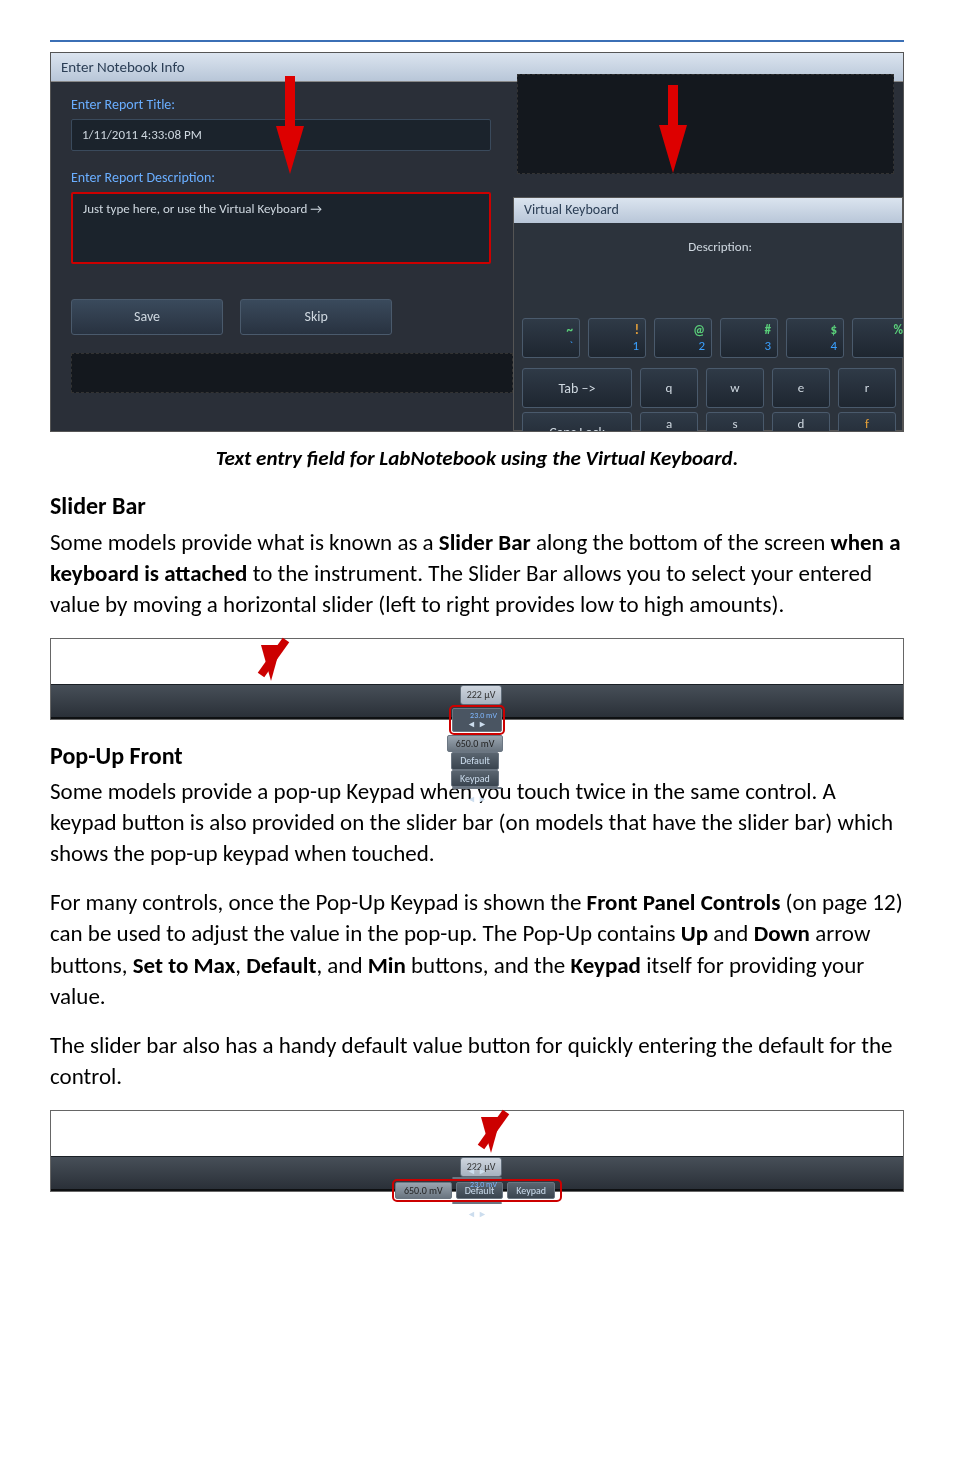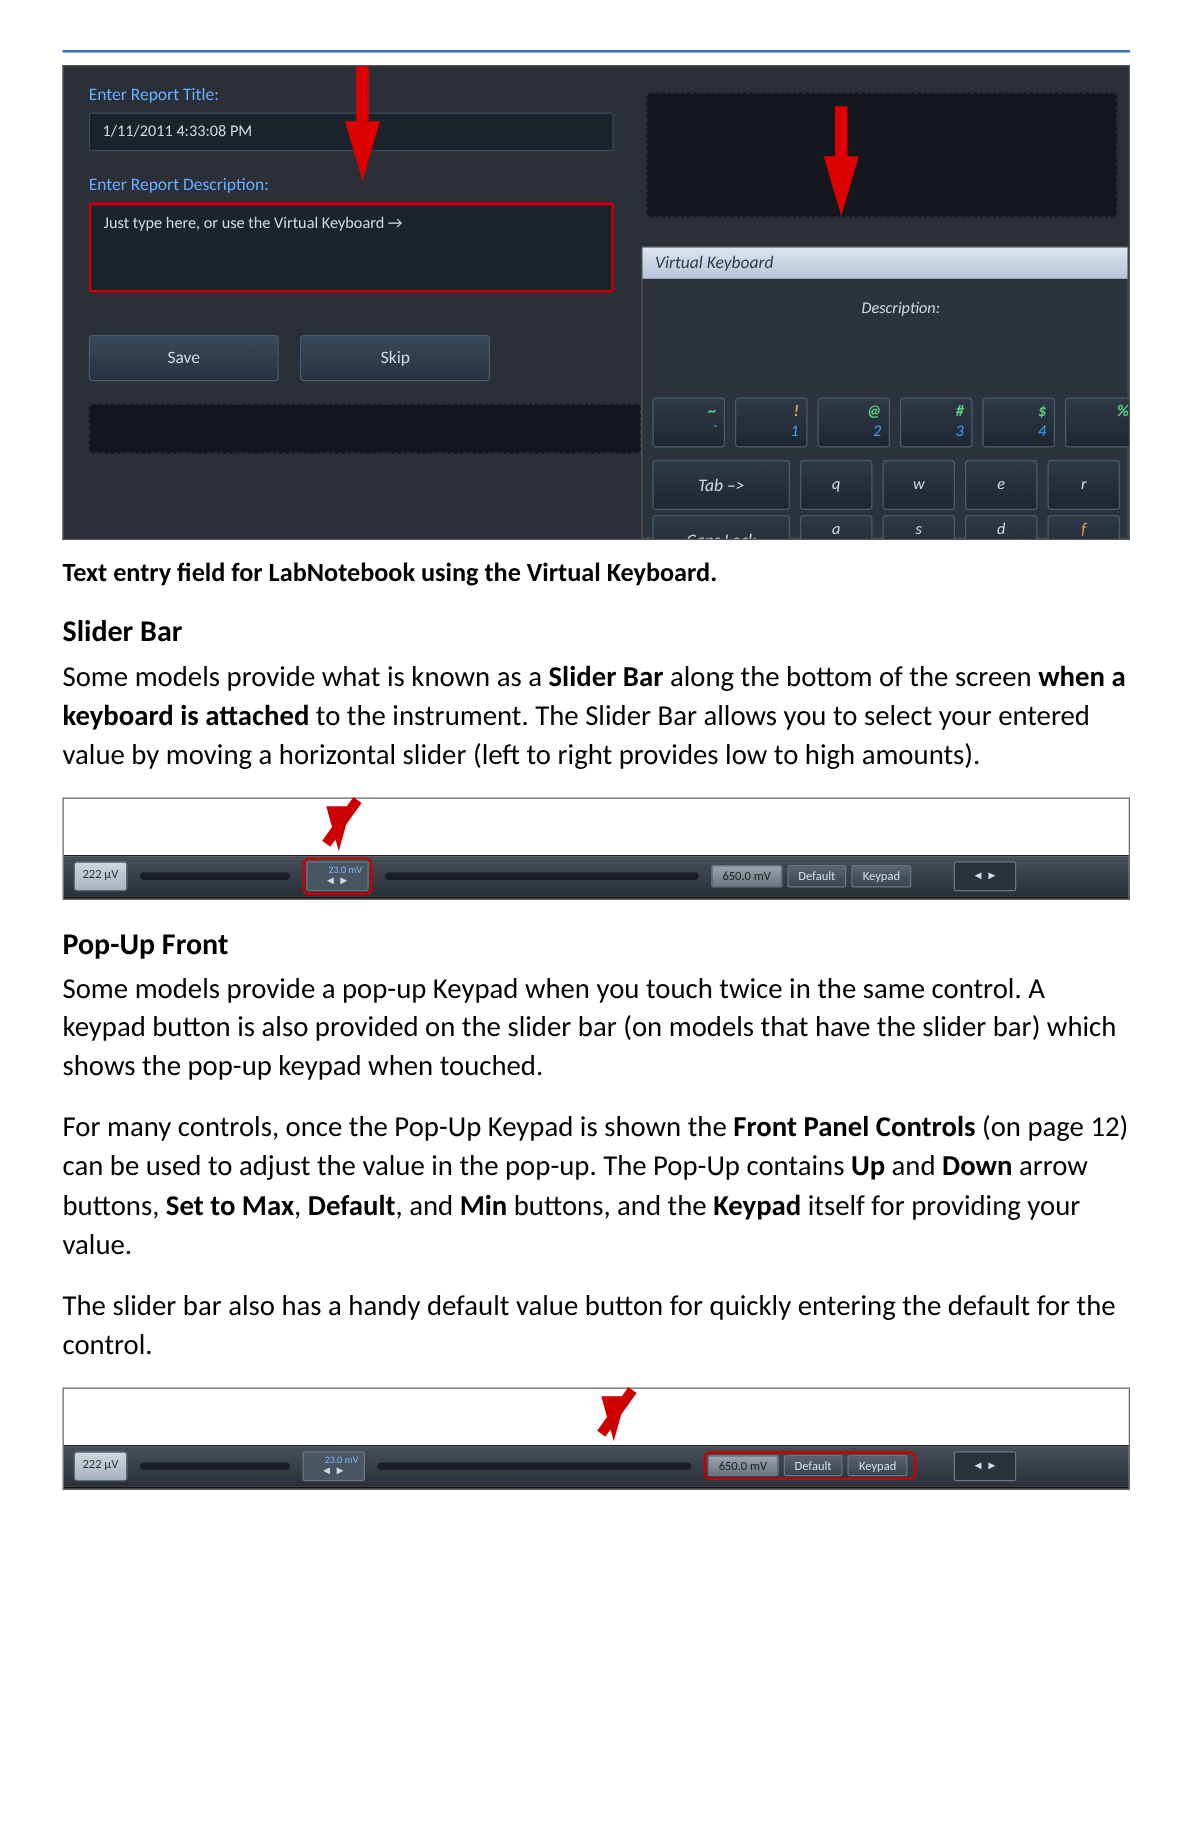--- a/index.html
+++ b/index.html
@@ -65,21 +65,20 @@
     text-align:center;
     padding:8px 0;
     width:150px;
     margin-right:12px;
   }
   .vk-panel {
     position:absolute;
     left:462px; top:144px; right:0; bottom:0;
     background:#2c333c;
     border:1px solid #555;
-    font-style:italic;
   }
   .vk-title {
     background: linear-gradient(#dbe4ef,#b8c6d8);
     color:#2b3e55;
     font-size:14px;
     padding:3px 10px;
   }
   .vk-desc {
     position:absolute;
     right:150px;
@@ -109,20 +108,22 @@
   .key .bot { position:absolute; bottom:2px; right:6px; color:#3aa0ff; }
   .key.wide { width:110px; text-align:center; line-height:40px; font-size:14px; }
   .vk-artifact-box {
     position:absolute; top:-124px; right:8px;
     width:375px; height:98px;
     background:#14181e; border:1px dashed #333;
   }
   .swoosh { position:absolute; top:-142px; right:-14px; }
 
   .caption {
+    text-align:center;
+    font-style:italic;
     font-weight:bold;
     font-size:21px;
     margin:12px 0 18px 0;
   }
   .h3 { font-weight:bold; font-size:24px; margin:6px 0 4px 0; }
   p { margin: 4px 0 18px 0; }
 
   .sliderfig {
     border:1px solid #666;
     height:82px;
@@ -131,20 +132,21 @@
     box-sizing:border-box;
   }
   .sliderbar {
     position:absolute; left:0; right:0; bottom:0;
     height:32px;
     background:linear-gradient(#474f58,#2a3038);
     border-top:1px solid #1a1f25;
     border-bottom:2px solid #0e1012;
     display:flex;
     align-items:center;
+    flex-direction:column;
   }
   .chip {
     background:linear-gradient(#cfd6df,#a7b2bf);
     border:1px solid #5f6b77;
     border-radius:3px;
     font-size:10px;
     color:#333;
     padding:2px 6px;
     margin-left:8px;
     height:18px;
@@ -170,20 +172,21 @@
     border-right:10px solid transparent;
     border-top:36px solid #c00;
   }
 </style>
 </head>
 <body>
 
 <div class="top-rule"></div>
 
 <div class="screenshot1">
+  <div class="win-title">Enter Notebook Info</div>
   <div class="dialog-body">
     <div class="lbl">Enter Report Title:</div>
     <div class="field">1/11/2011 4:33:08 PM</div>
 
     <div style="height:18px"></div>
     <div class="lbl">Enter Report Description:</div>
     <div class="field redbox">Just type here, or use the Virtual Keyboard →</div>
 
     
     <div class="arrow-stem1" style="left:234px; top:-6px;"></div>

